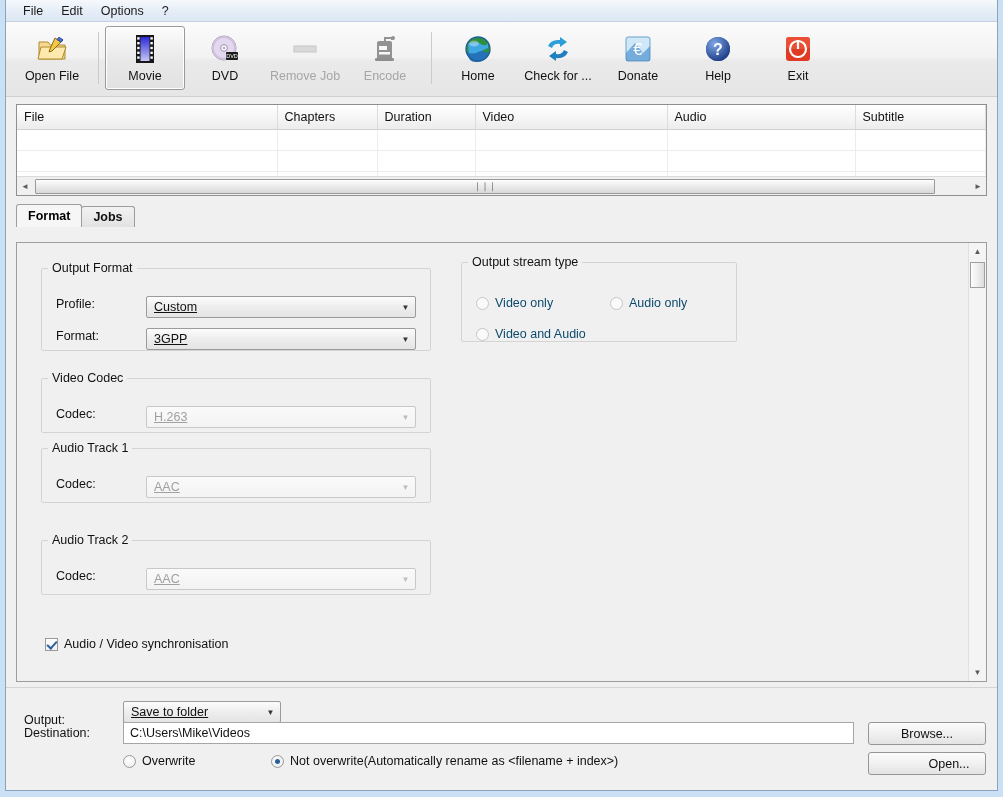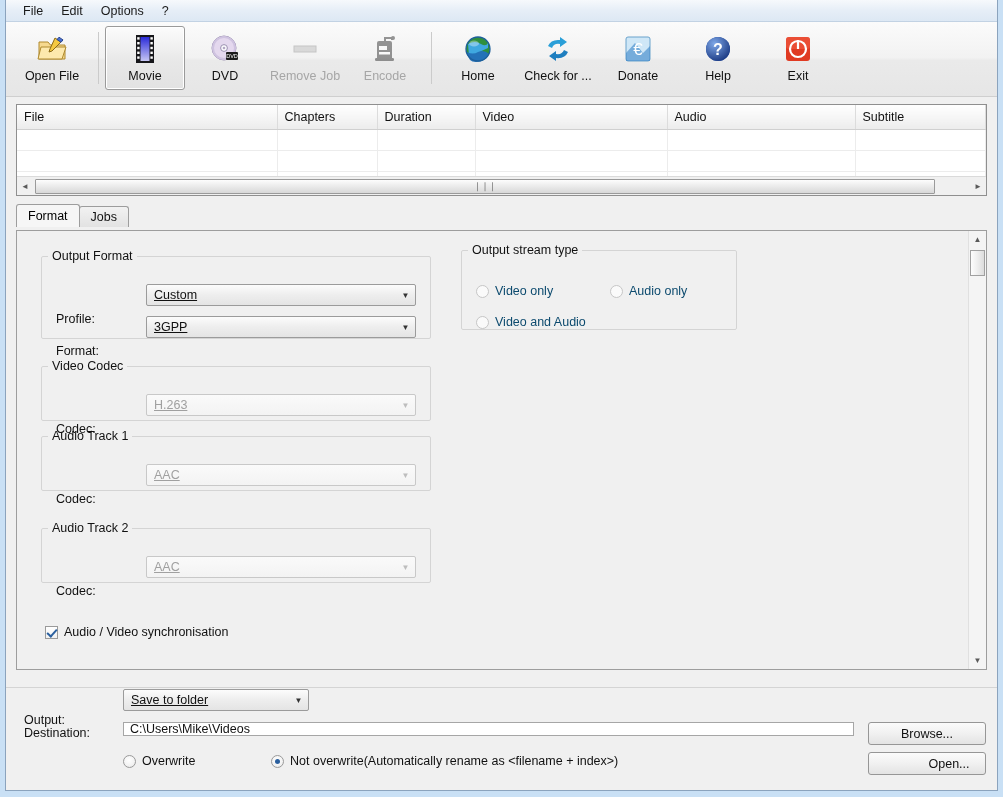--- a/index.html
+++ b/index.html
@@ -152,26 +152,27 @@
     background: linear-gradient(to bottom,#fdfdfd,#ececec 45%,#d8d8d8);
     border: 1px solid #9a9a9a;
     border-radius: 1px;
     display: flex; align-items: center; justify-content: center;
     box-sizing: border-box;
   }
   .grip { color: #777; font-size: 9px; letter-spacing: 0px; line-height: 1; }
 
   
   .tabstrip {
-    margin: 9px 10px 4px 10px;
+    margin: 9px 10px 16px 10px;
     height: 22px;
     display: flex;
     align-items: flex-end;
     position: relative;
     z-index: 3;
+    font-weight: bold;
   }
   .tab {
     height: 21px;
     padding: 0 11px;
     font-size: 12.5px;
     color: #111;
     display: flex; align-items: center;
     border: 1px solid #9d9d9d;
     border-bottom: none;
     border-radius: 3px 3px 0 0;
@@ -238,21 +239,21 @@
     border-radius: 2px;
     background: transparent;
   }
   fieldset.grp > legend {
     font-size: 12.5px;
     color: #111;
     padding: 0 4px;
     margin-left: 6px;
   }
   .row { position: absolute; display: flex; align-items: center; }
-  .flabel { font-size: 12.5px; color: #111; white-space: nowrap; margin-top: 27px; }
+  .flabel { font-size: 12.5px; color: #111; white-space: nowrap; }
 
   .combo {
     height: 22px;
     border: 1px solid #9b9b9b;
     border-radius: 2px;
     background: linear-gradient(to bottom,#fcfcfc,#eeeeee 48%,#e4e4e4);
     display: flex;
     align-items: center;
     box-sizing: border-box;
     cursor: default;
@@ -324,21 +325,21 @@
     border-width: 0 2px 2px 0;
     transform: rotate(42deg);
   }
   .checkbox .cblabel { font-size: 12.5px; color: #111; white-space: nowrap; }
 
   
   .bottom { position: absolute; left: 0; right: 0; bottom: 0; height: 105px; }
   .btxt { position: absolute; font-size: 12.5px; color: #111; white-space: nowrap; }
   .textbox {
     position: absolute;
-    height: 14px;
+    height: 22px;
     background: #ffffff;
     border: 1px solid #a6a6a6;
     box-sizing: border-box;
     display: flex;
     align-items: center;
     padding-left: 6px;
     font-size: 12.5px;
     color: #111;
     overflow: hidden;
     white-space: nowrap;
@@ -674,21 +675,21 @@
         <div class="vthumb"></div>
       </div>
       <div class="varr">▼</div>
     </div>
   </div>
 
   <div class="bottom">
     <div class="hline" style="top:2px;"></div>
 
     <span class="btxt" style="left:18px; top:12px;margin-top:16px;">Output:</span>
-    <div class="combo" style="position:absolute; left:117px; top:4px; width:186px;">
+    <div class="combo" style="position:absolute; left:117px; top:16px; width:158px;">
       <span class="ctext">Save to folder</span>
       <span class="carr">▼</span>
     </div>
 
     <span class="btxt" style="left:18px; top:41px;">Destination:</span>
     <div class="textbox" style="left:117px; top:37px; width:731px;">
       <span>C:\Users\Mike\Videos</span>
     </div>
 
     <div class="radio" style="position:absolute; left:117px; top:69px;">

